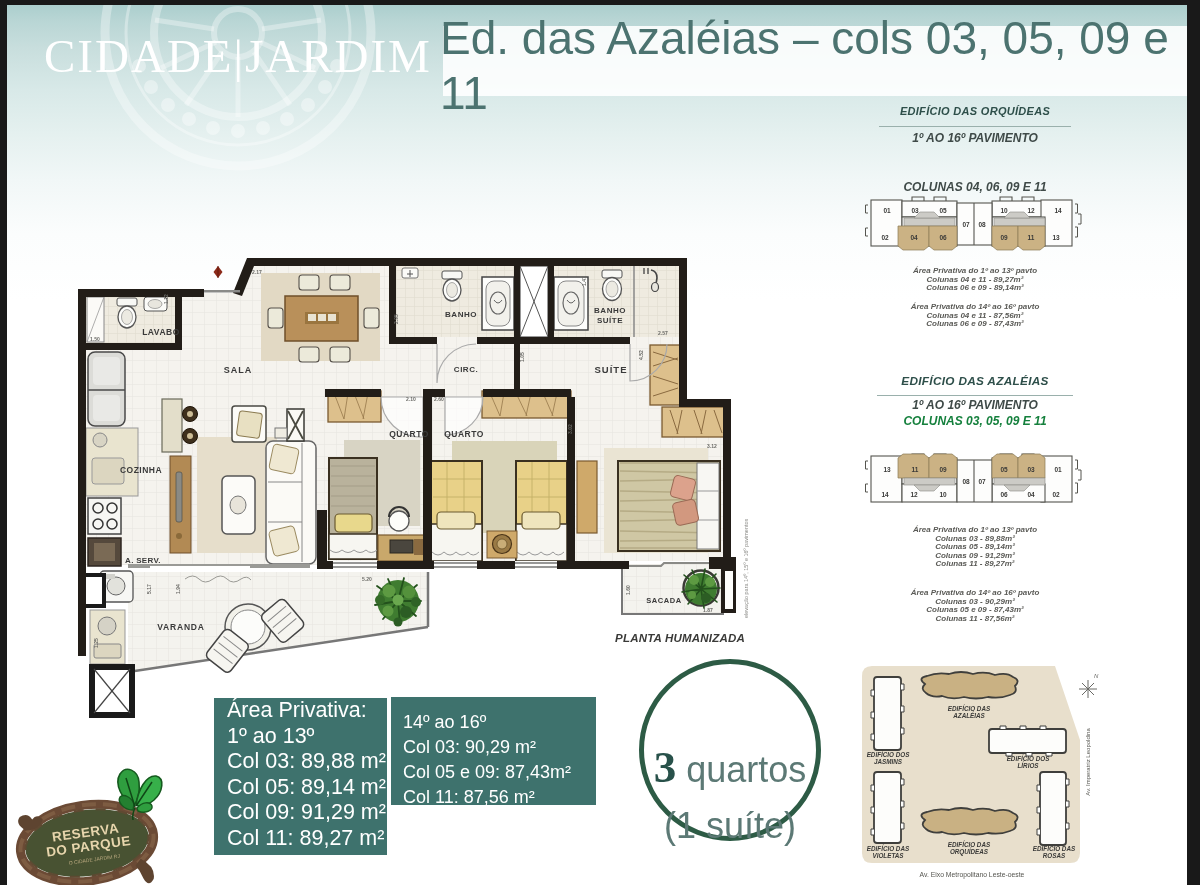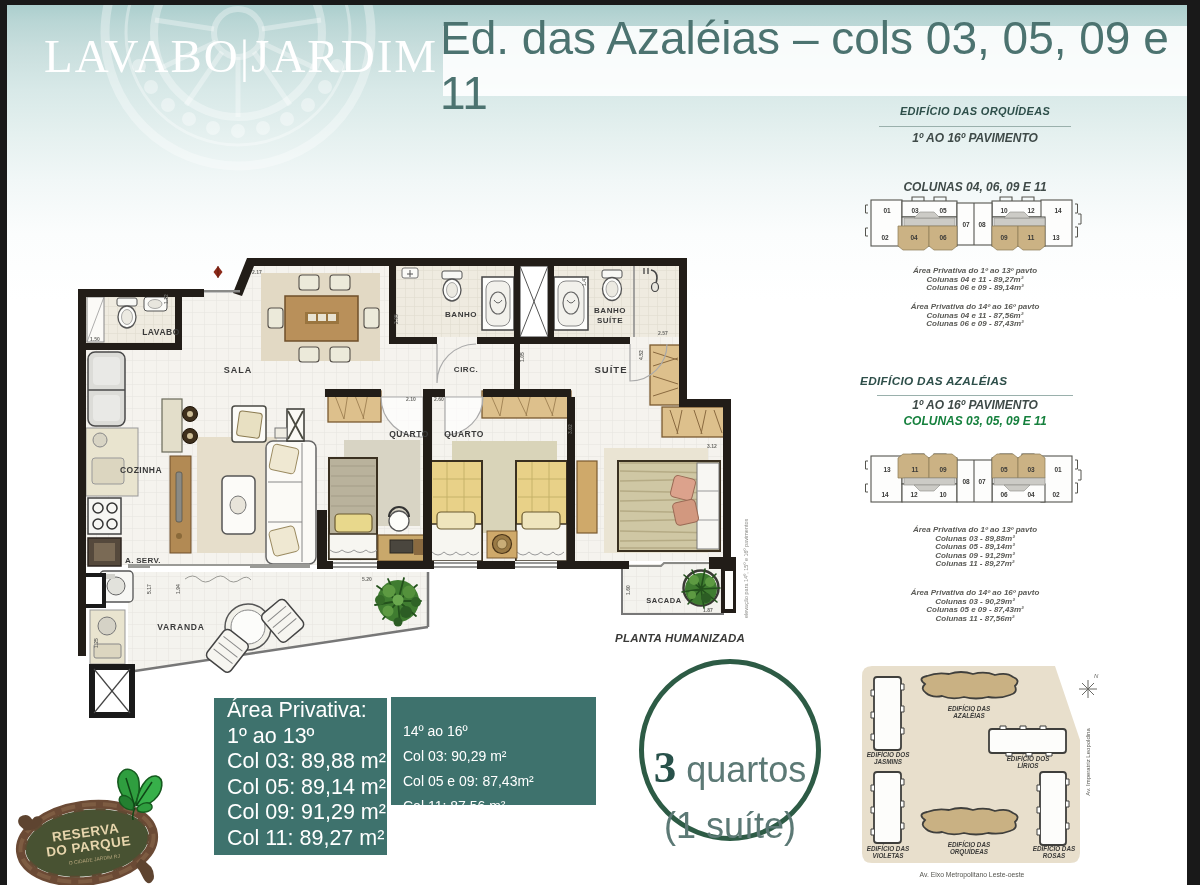--- a/index.html
+++ b/index.html
@@ -36,21 +36,21 @@
         <circle cx="168" cy="105" r="7"></circle>
         <circle cx="308" cy="105" r="7"></circle>
 <circle cx="151" cy="87" r="7"></circle>
         <circle cx="325" cy="87" r="7"></circle>
         <circle cx="139" cy="66" r="7"></circle>
         <circle cx="337" cy="66" r="7"></circle>
 </g>
 </g>
 </svg>
 
-<div class="abs" style="left:44px;top:33px;width:400px;color:#fff;font-family:'Liberation Serif',serif;font-size:47px;line-height:47px;letter-spacing:2px;white-space:nowrap;">LAVABO|JARDIM</div>
+<div class="abs" style="left:44px;top:33px;width:400px;color:#fff;font-family:'Liberation Serif',serif;font-size:47px;line-height:47px;letter-spacing:2px;white-space:nowrap;">CIDADE|JARDIM</div>
 
 <div class="abs" style="left:443px;top:26px;width:745px;height:70px;background:rgba(255,255,255,0.88);"></div>
 
 <div class="abs" style="left:440px;top:11px;width:748px;color:#4c7370;font-size:46px;line-height:55px;">Ed. das Azaléias – cols 03, 05, 09 e<br>11</div>
 
 <svg class="abs" style="left:70px;top:250px;" width="700" height="475" viewBox="70 250 700 475">
 <defs>
 <pattern id="gp" width="12" height="12" patternUnits="userSpaceOnUse">
         <path d="M12 0H0V12" stroke="#e5e4de" stroke-width="1" fill="none"></path>
       </pattern>
@@ -497,37 +497,37 @@
 <div class="abs" style="left:879px;top:126px;width:192px;height:1px;background:#9ab0ac;"></div>
 
 <div class="abs" style="left:860px;top:131px;width:230px;text-align:center;color:#3f4a48;font-size:12px;font-weight:bold;font-style:italic;">1º AO 16º PAVIMENTO</div>
 
 <div class="abs" style="left:860px;top:147px;width:230px;text-align:center;color:#3f4a48;font-size:12px;font-weight:bold;font-style:italic;margin-top:33px;">COLUNAS 04, 06, 09 E 11</div>
 
 <div class="abs" style="left:860px;top:267px;width:230px;text-align:center;color:#5a5a56;font-size:8px;line-height:8.6px;font-weight:bold;font-style:italic;">Área Privativa do 1º ao 13º pavto<br>Colunas 04 e 11 - 89,27m²<br>Colunas 06 e 09 - 89,14m²</div>
 
 <div class="abs" style="left:860px;top:303px;width:230px;text-align:center;color:#5a5a56;font-size:8px;line-height:8.6px;font-weight:bold;font-style:italic;">Área Privativa do 14º ao 16º pavto<br>Colunas 04 e 11 - 87,56m²<br>Colunas 06 e 09 - 87,43m²</div>
 
-<div class="abs" style="left:860px;top:374px;width:230px;text-align:left;color:#2e4f4a;font-size:11.8px;font-weight:bold;font-style:italic;letter-spacing:0.3px;">EDIFÍCIO DAS AZALÉIAS</div>
+<div class="abs" style="left:860px;top:374px;width:230px;text-align:center;color:#2e4f4a;font-size:11.8px;font-weight:bold;font-style:italic;letter-spacing:0.3px;">EDIFÍCIO DAS AZALÉIAS</div>
 
 <div class="abs" style="left:877px;top:395px;width:196px;height:1px;background:#9ab0ac;"></div>
 
 <div class="abs" style="left:860px;top:398px;width:230px;text-align:center;color:#3f4a48;font-size:12px;font-weight:bold;font-style:italic;">1º AO 16º PAVIMENTO</div>
 
 <div class="abs" style="left:860px;top:414px;width:230px;text-align:center;color:#15803d;font-size:12px;font-weight:bold;font-style:italic;">COLUNAS 03, 05, 09 E 11</div>
 
 <div class="abs" style="left:860px;top:526px;width:230px;text-align:center;color:#5a5a56;font-size:8px;line-height:8.6px;font-weight:bold;font-style:italic;">Área Privativa do 1º ao 13º pavto<br>Colunas 03 - 89,88m²<br>Colunas 05 - 89,14m²<br>Colunas 09 - 91,29m²<br>Colunas 11 - 89,27m²</div>
 
 <div class="abs" style="left:860px;top:589px;width:230px;text-align:center;color:#5a5a56;font-size:8px;line-height:8.6px;font-weight:bold;font-style:italic;">Área Privativa do 14º ao 16º pavto<br>Colunas 03 - 90,29m²<br>Colunas 05 e 09 - 87,43m²<br>Colunas 11 - 87,56m²</div>
 
 <div class="abs" style="left:600px;top:632px;width:160px;text-align:center;color:#3a3a38;font-size:11.5px;font-weight:bold;font-style:italic;letter-spacing:0.2px;">PLANTA HUMANIZADA</div>
 
 <div class="abs" style="left:214px;top:698px;width:173px;height:157px;background:#3e726d;color:#fff;font-size:21.5px;line-height:25.6px;padding-left:13px;box-sizing:border-box;">Área Privativa:<br>1º ao 13º<br>Col 03: 89,88 m²<br>Col 05: 89,14 m²<br>Col 09: 91,29 m²<br>Col 11: 89,27 m²</div>
 
-<div class="abs" style="left:391px;top:697px;width:205px;height:108px;background:#3e726d;color:#fff;font-size:14px;line-height:25px;padding-left:12px;white-space:nowrap;box-sizing:border-box;padding-top:22px;">14º ao 16º<br>Col 03: 90,29 m²<br>Col 05 e 09: 87,43m²<br>Col 11: 87,56 m²</div>
+<div class="abs" style="left:391px;top:697px;width:205px;height:108px;background:#3e726d;color:#fff;font-size:18px;line-height:25px;padding-left:12px;white-space:nowrap;box-sizing:border-box;padding-top:13px;">14º ao 16º<br>Col 03: 90,29 m²<br>Col 05 e 09: 87,43m²<br>Col 11: 87,56 m²</div>
 
 <div class="abs" style="left:639px;top:659px;width:182px;height:182px;border-radius:50%;background:#fff;border:5.5px solid #2d5b45;box-sizing:border-box;"></div>
 
 <div class="abs" style="left:639px;top:707px;width:182px;text-align:center;color:#5c7975;font-size:36px;line-height:56px;margin-top:32px;"><span style="font-family:'Liberation Serif',serif;font-weight:bold;color:#28514a;font-size:45px;">3</span> quartos<br>(1 suíte)</div>
 
 <svg class="abs" style="left:865px;top:190px;" width="220" height="70" viewBox="865 190 220 70">
 <g fill="#fdfdfc" stroke="#55554f" stroke-width="1.1">
 <rect x="871" y="200" width="31" height="46"></rect>
 <rect x="902" y="201" width="55" height="16"></rect>
 <rect x="992" y="201" width="53" height="16"></rect>

